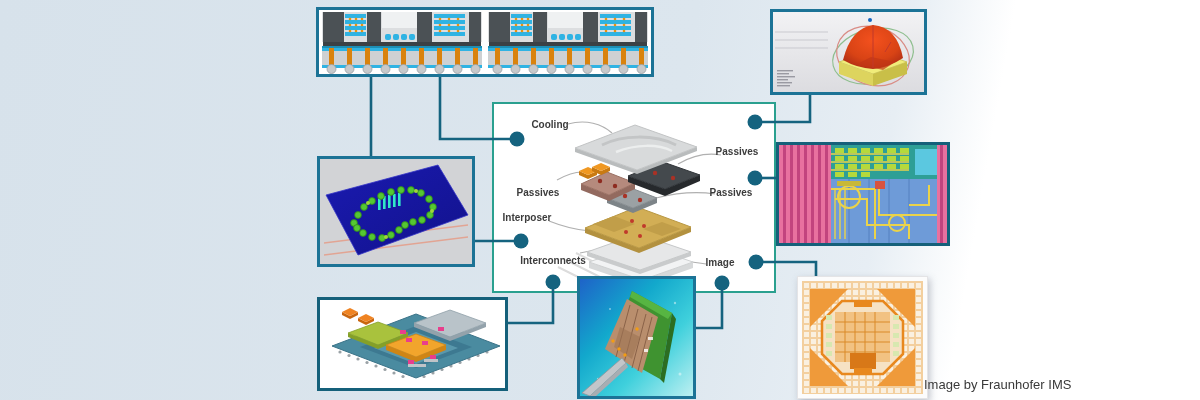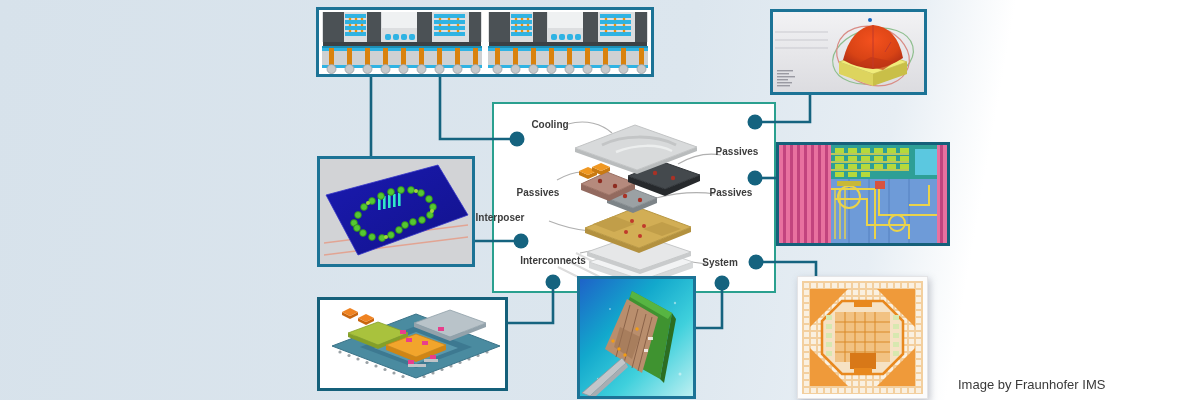--- a/index.html
+++ b/index.html
@@ -20,21 +20,21 @@
     position:absolute;left:797px;top:276px;width:131px;height:123px;
     background:#fcfcfc;border:1px solid #e4e4e6;box-sizing:border-box;
     box-shadow:2px 3px 7px rgba(90,95,115,.35);z-index:3;padding:4px;
   }
   .diagram-label{
     position:absolute;z-index:4;transform:translate(-50%,-50%);
     font-size:10px;font-weight:bold;color:#3c3c3c;white-space:nowrap;
   }
   #credit{
     position:absolute;left:924px;top:377px;z-index:5;
-    font-size:13px;color:#3a3a3a;padding-left:34px;
+    font-size:13px;color:#3a3a3a;
   }
 </style>
 </head>
 <body>
 
 <div id="center-box">
   <svg width="280" height="187" viewBox="0 0 280 187">
 
     <g fill="none" stroke="#b0b0b0" stroke-width="1.2">
       <path d="M74,20 C92,15 108,20 118,29"></path>
@@ -103,23 +103,23 @@
       <path d="M108,41 C128,31 160,30 182,41" stroke="#c3c5c6" stroke-width="3" fill="none"></path>
       <path d="M122,48 C142,40 164,40 178,47" stroke="#eceeee" stroke-width="2.5" fill="none"></path>
     </g>
   </svg>
 </div>
 
 <span class="diagram-label" style="left:550px;top:124px">Cooling</span>
 <span class="diagram-label" style="left:737px;top:151px">Passives</span>
 <span class="diagram-label" style="left:538px;top:192px">Passives</span>
 <span class="diagram-label" style="left:731px;top:192px">Passives</span>
-<span class="diagram-label" style="left:500px;top:217px">Interposer</span>
+<span class="diagram-label" style="left:527px;top:217px">Interposer</span>
 <span class="diagram-label" style="left:553px;top:260px">Interconnects</span>
-<span class="diagram-label" style="left:720px;top:262px">System</span>
+<span class="diagram-label" style="left:720px;top:262px">Image</span>
 
 <svg id="connector-layer" width="1200" height="400" viewBox="0 0 1200 400">
   <g fill="none" stroke="#15637f" stroke-width="2.6">
     <path d="M517,139 H440 V76"></path>
     <path d="M371,76 V160"></path>
     <path d="M521,241 H474"></path>
     <path d="M755,122 H810 V93"></path>
     <path d="M755,178 H777"></path>
     <path d="M756,262 H816 V277"></path>
     <path d="M553,282 V323 H508"></path>

